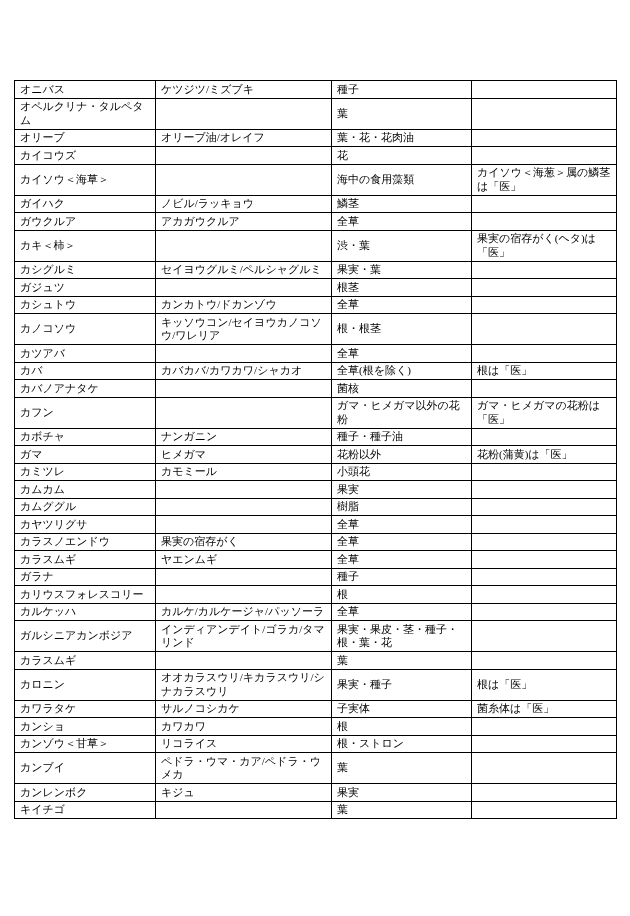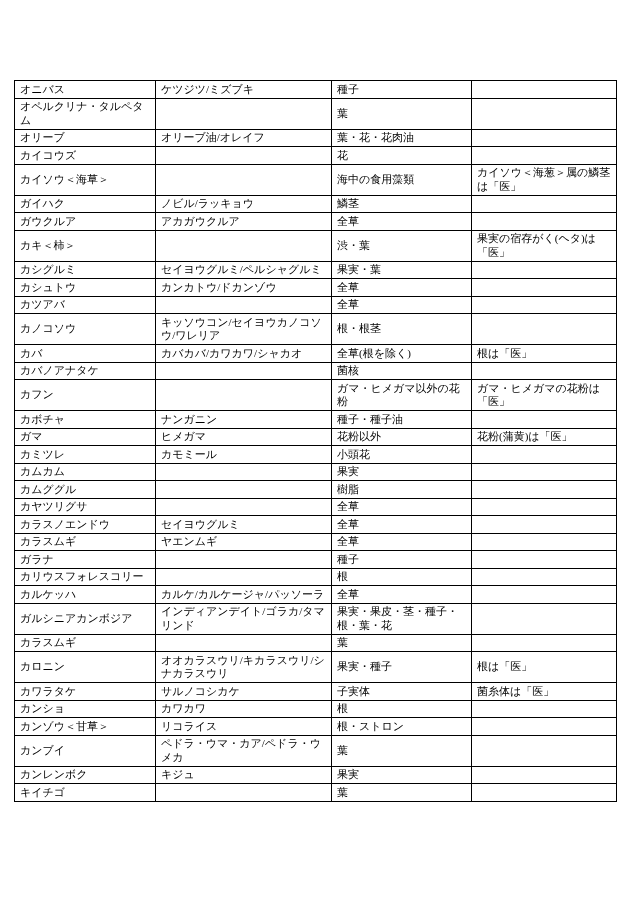--- a/index.html
+++ b/index.html
@@ -100,35 +100,41 @@
           <td>渋・葉</td>
           <td>果実の宿存がく(ヘタ)は「医」</td>
         </tr>
         <tr>
           <td>カシグルミ</td>
           <td>セイヨウグルミ/ペルシャグルミ</td>
           <td>果実・葉</td>
           <td></td>
         </tr>
         <tr>
+          <td>ガジュツ</td>
+          <td></td>
+          <td>根茎</td>
+          <td></td>
+        </tr>
+        <tr>
           <td>カシュトウ</td>
           <td>カンカトウ/ドカンゾウ</td>
-          <td>全草</td>
-          <td></td>
-        </tr>
-        <tr>
-          <td>カツアバ</td>
-          <td></td>
           <td>全草</td>
           <td></td>
         </tr>
         <tr>
           <td>カノコソウ</td>
           <td>キッソウコン/セイヨウカノコソウ/ワレリア</td>
           <td>根・根茎</td>
+          <td></td>
+        </tr>
+        <tr>
+          <td>カツアバ</td>
+          <td></td>
+          <td>全草</td>
           <td></td>
         </tr>
         <tr>
           <td>カバ</td>
           <td>カバカバ/カワカワ/シャカオ</td>
           <td>全草(根を除く)</td>
           <td>根は「医」</td>
         </tr>
         <tr>
           <td>カバノアナタケ</td>
@@ -173,21 +179,21 @@
           <td></td>
         </tr>
         <tr>
           <td>カヤツリグサ</td>
           <td></td>
           <td>全草</td>
           <td></td>
         </tr>
         <tr>
           <td>カラスノエンドウ</td>
-          <td>セイヨウグルミ</td>
+          <td>果実の宿存がく</td>
           <td>全草</td>
           <td></td>
         </tr>
         <tr>
           <td>カラスムギ</td>
           <td>ヤエンムギ</td>
           <td>全草</td>
           <td></td>
         </tr>
         <tr>

